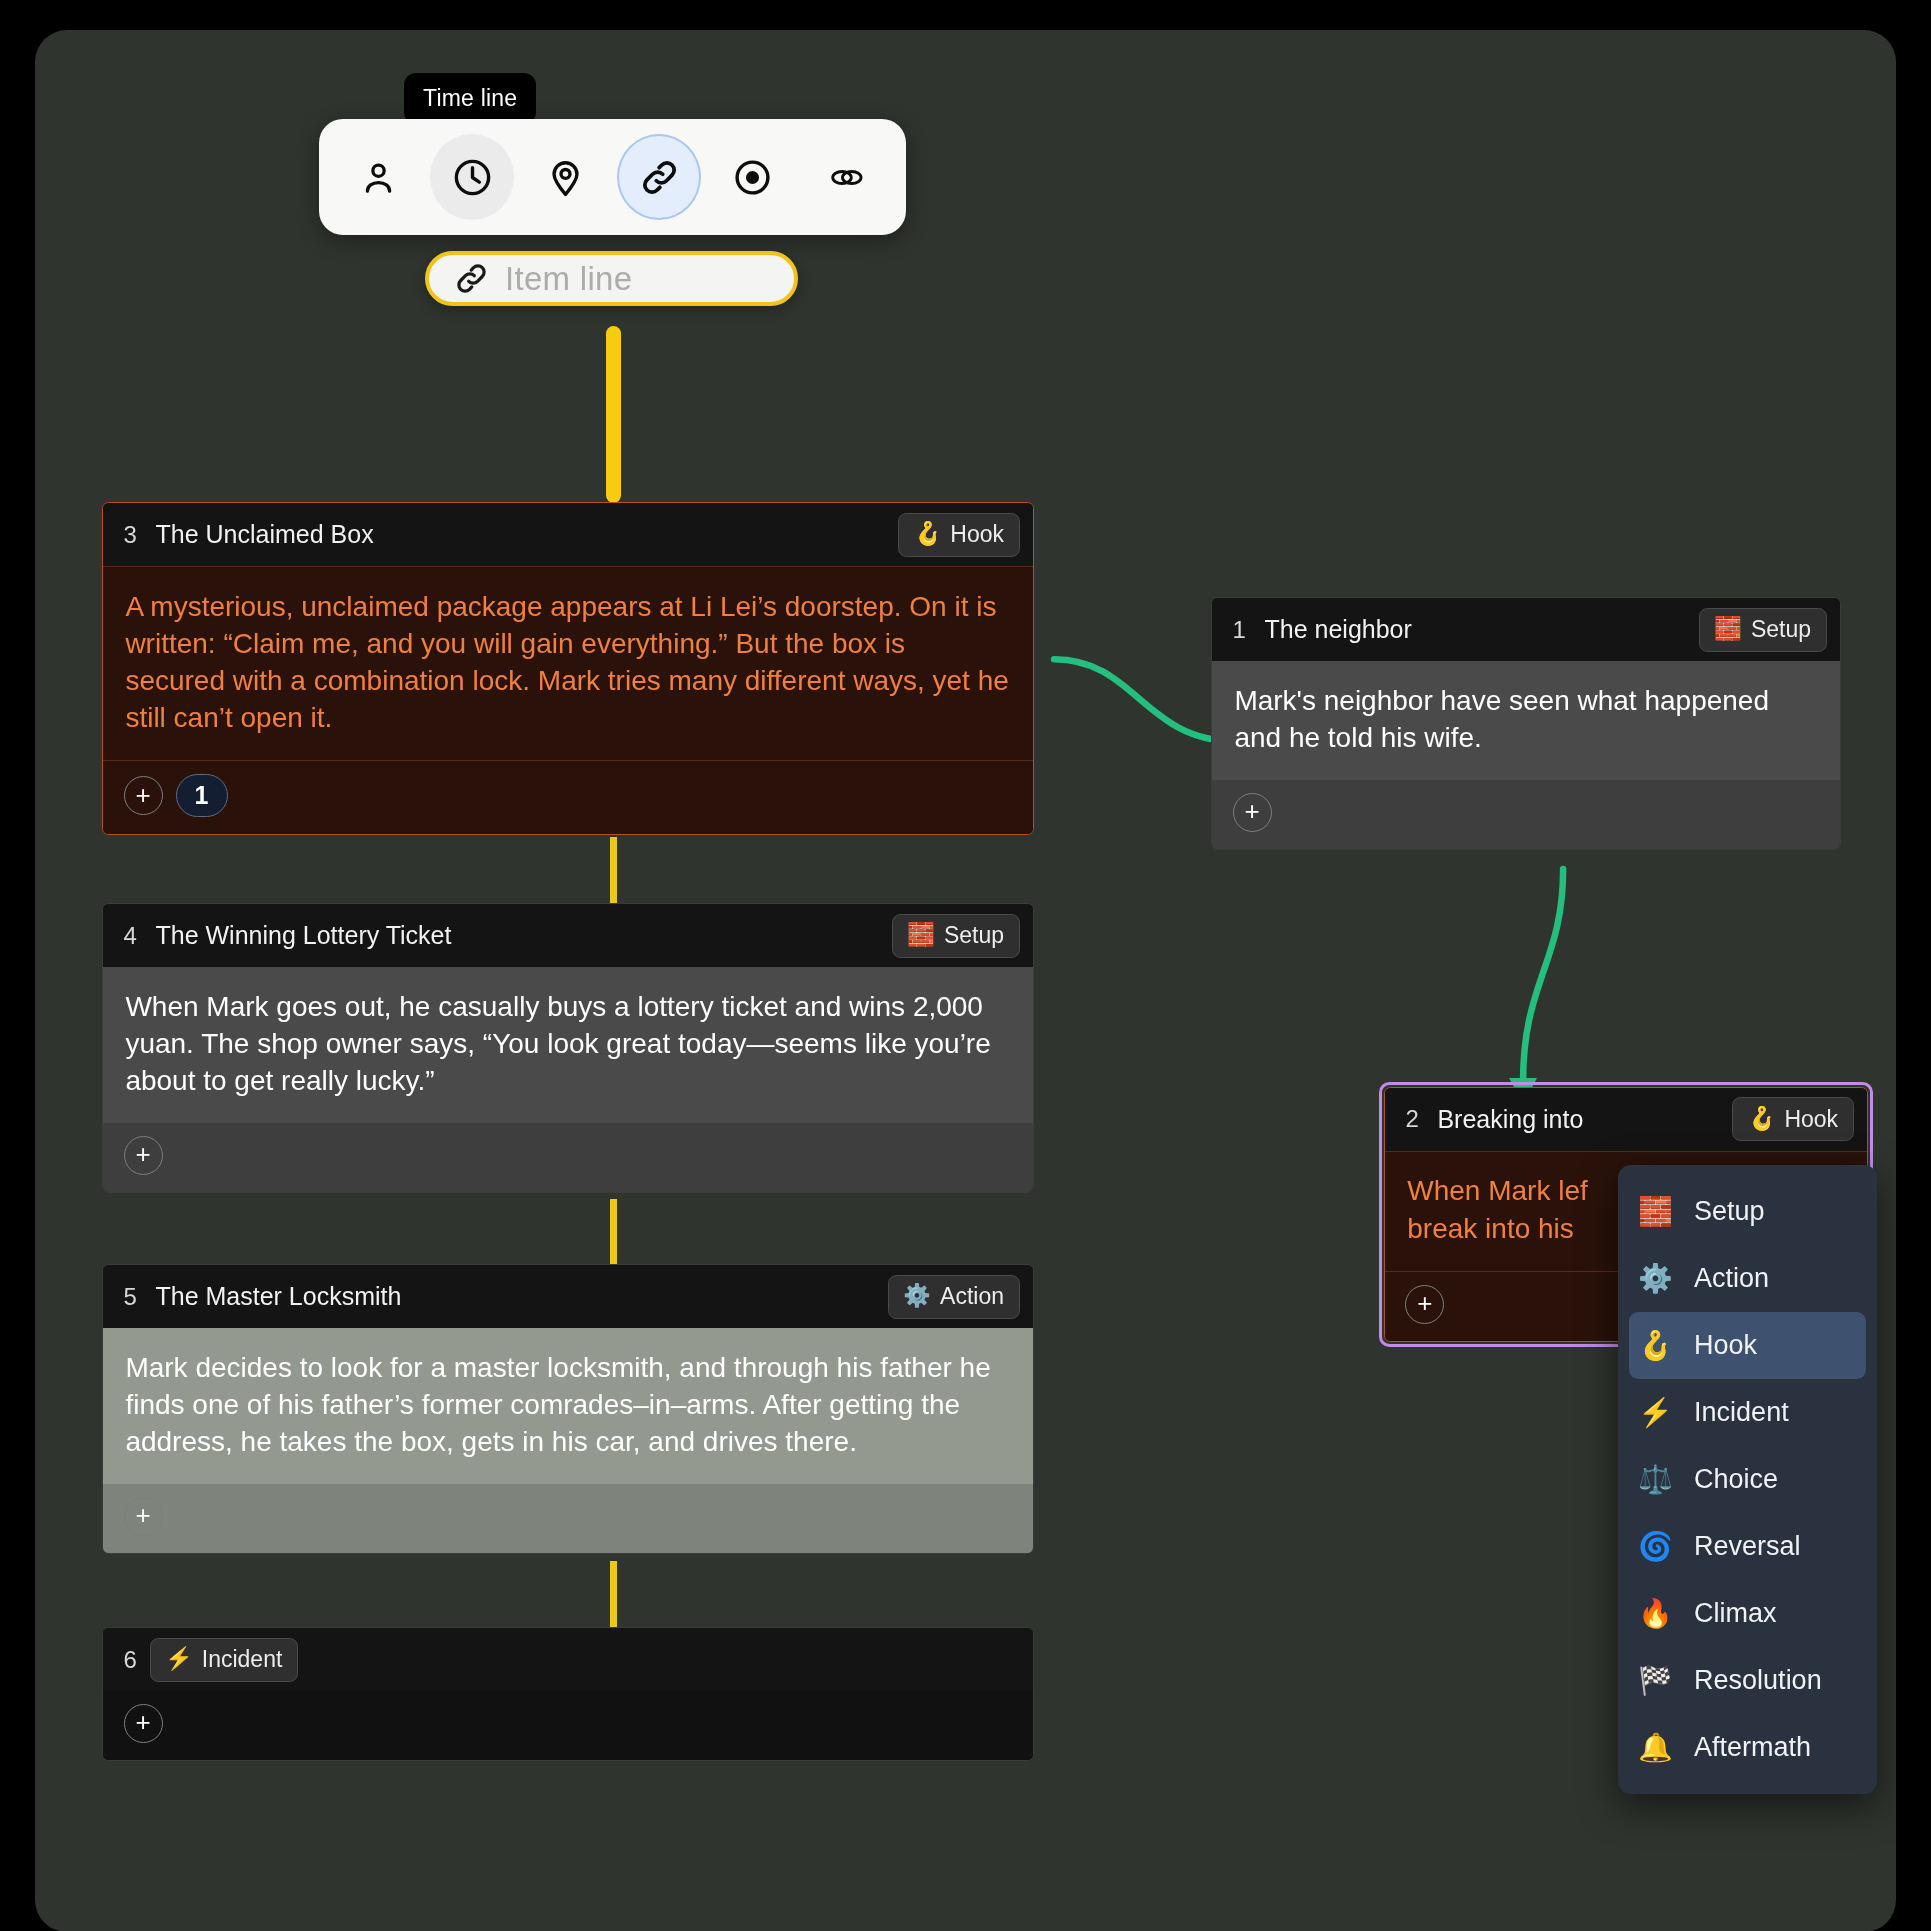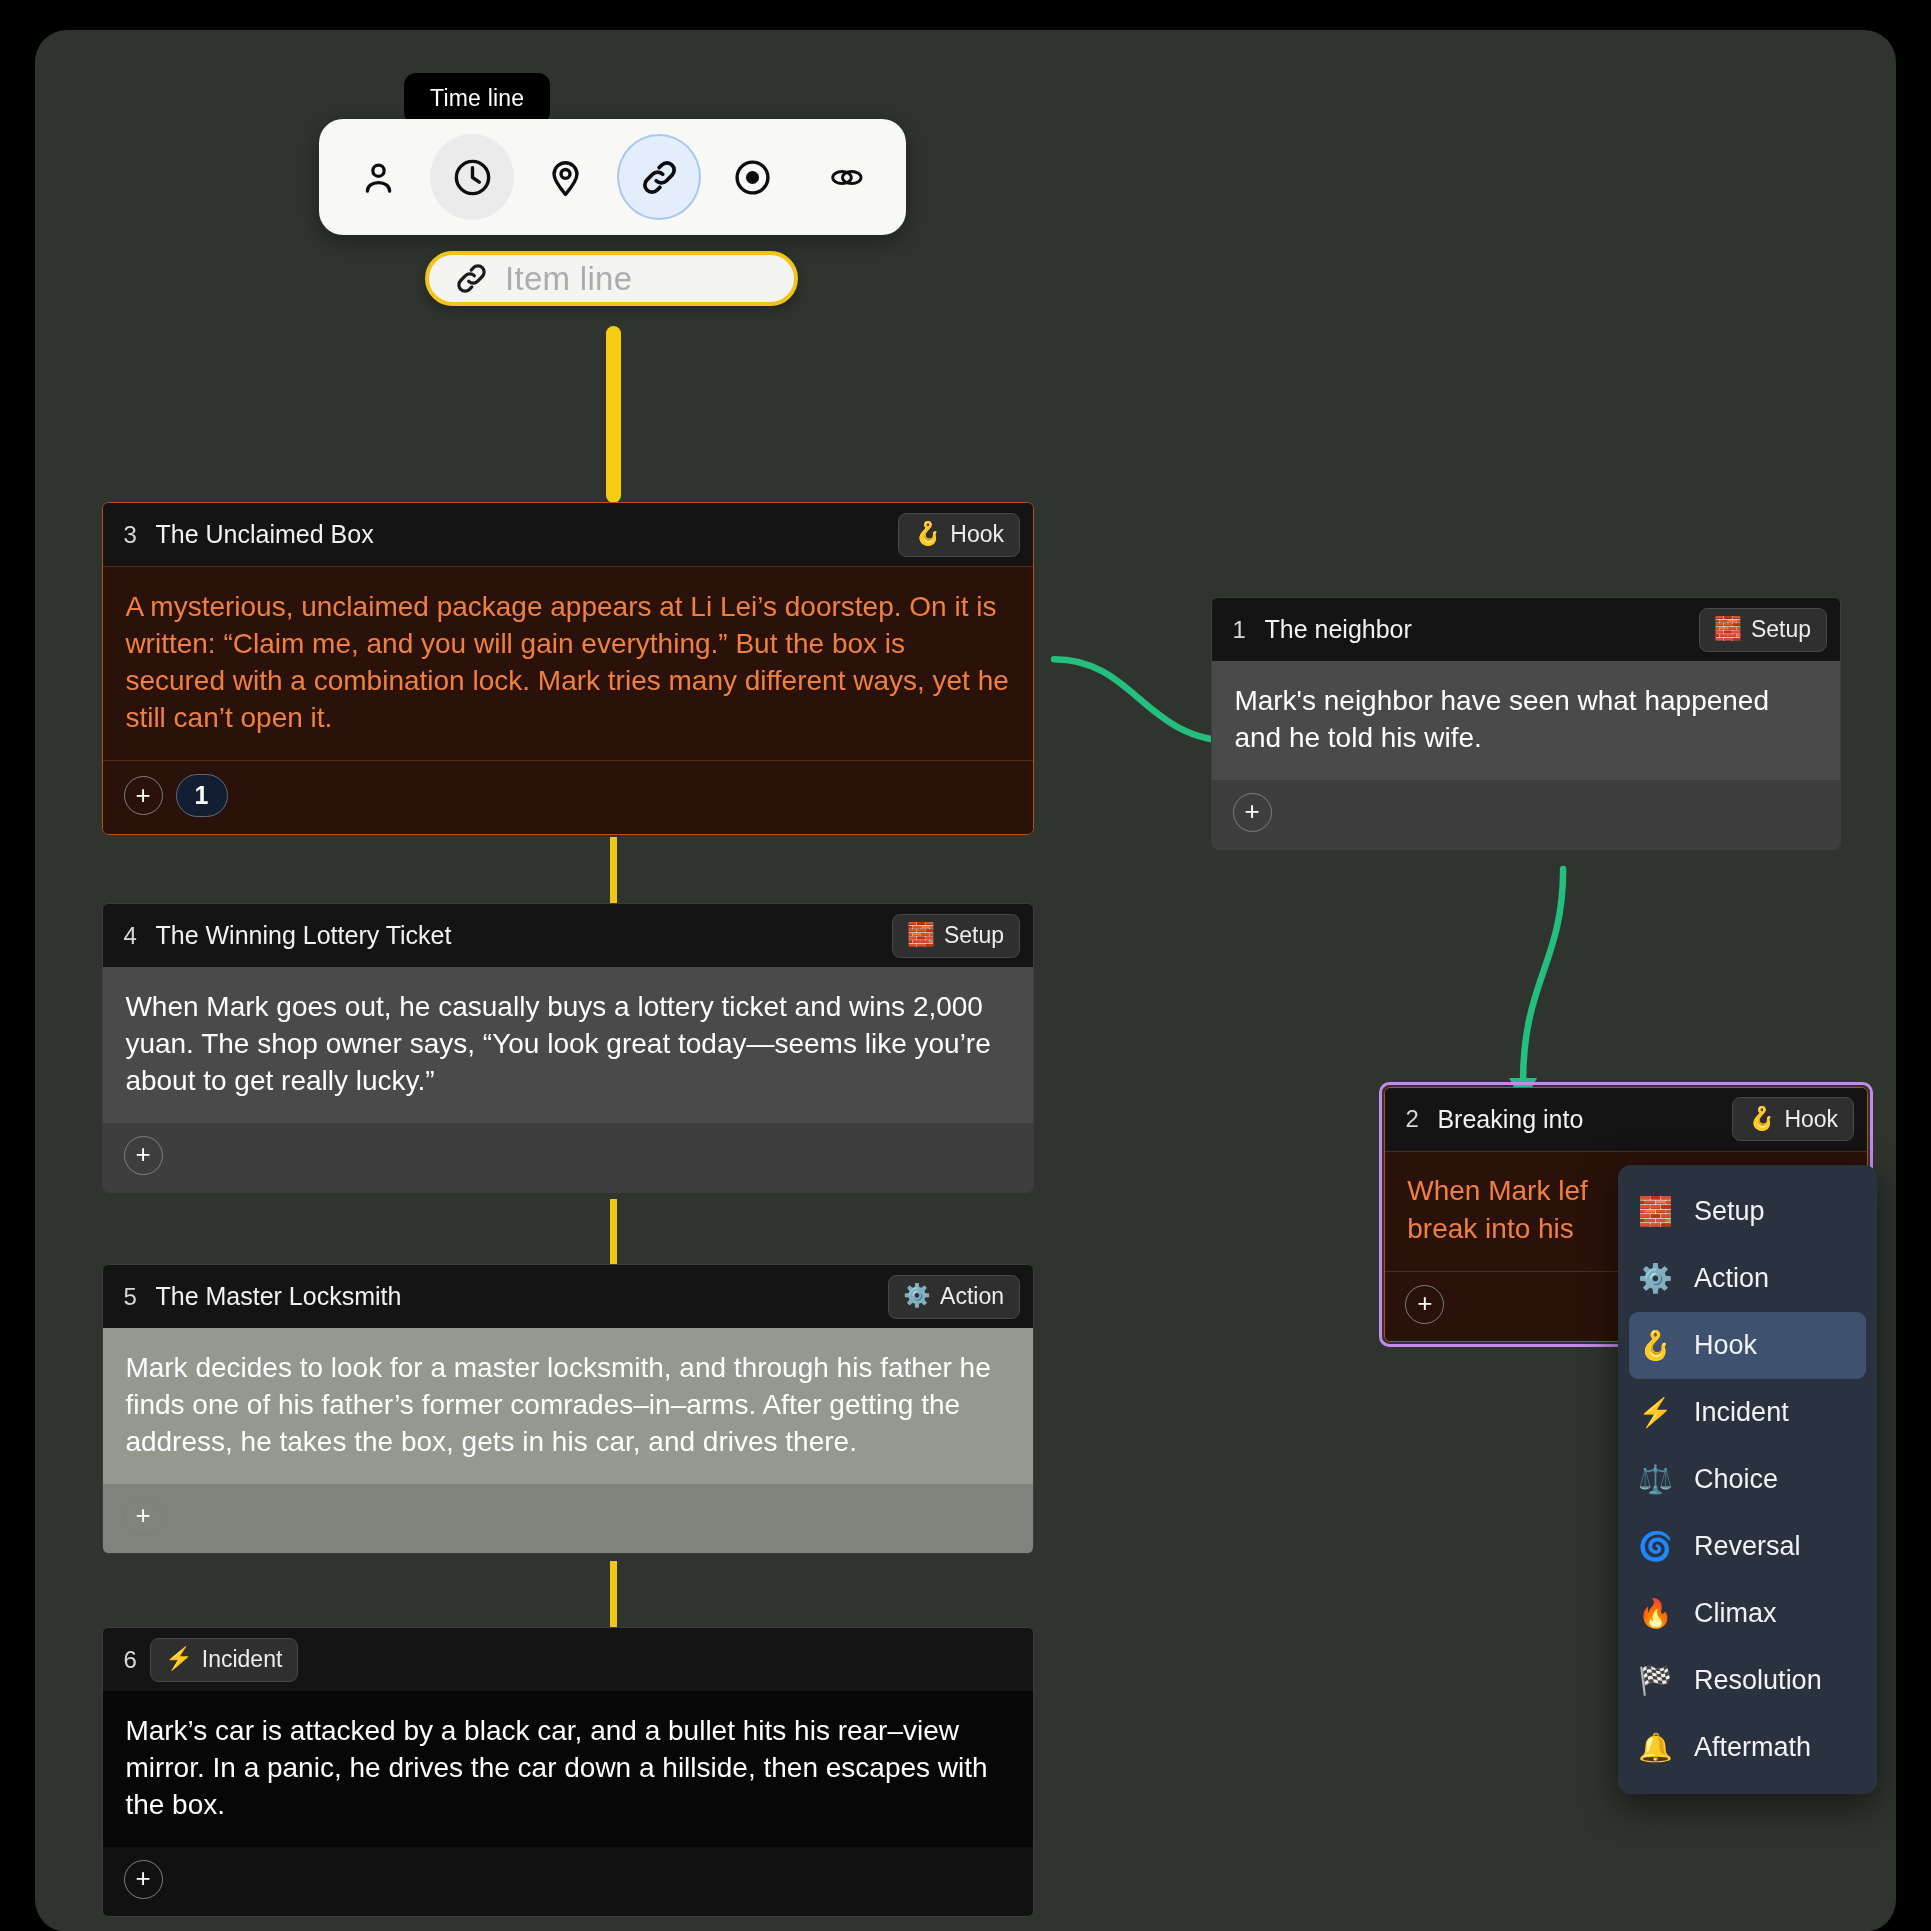--- a/index.html
+++ b/index.html
@@ -17,21 +17,21 @@
     border-radius: 32px;
     overflow: hidden;
   }
 
   
   #tooltip {
     position: absolute; left: 369px; top: 43px;
     background: #000000;
     color: #ffffff;
     font-size: 23px;
-    padding: 12px 26px;
+    padding: 12px 19px;
     border-radius: 12px;
     letter-spacing: 0.2px;
     white-space: nowrap;
   }
 
   
   #toolbar {
     position: absolute; left: 284px; top: 89px;
     width: 587px; height: 116px;
     background: #F8F8F7;
@@ -335,21 +335,20 @@
   </div>
 
   <div class="card v-black" style="left:67px; top:1597px; width:932px;">
     <div class="card-hd">
       <span class="card-num">6</span>
       <span class="type-chip">
         <span class="emo">⚡</span>
         <span>Incident</span>
       </span>
     </div>
-    <div class="card-body">Mark’s car is attacked by a black car, and a bullet hits his rear–view mirror. In a panic, he drives the car down a hillside, then escapes with the box.</div>
     <div class="card-ft">
       <span class="plusbtn">+</span>
     </div>
   </div>
 
   <div class="card v-neighbor" style="left:1176px; top:567px; width:630px;">
     <div class="card-hd">
       <span class="card-num">1</span>
       <span class="card-title">The neighbor</span>
       <span class="type-chip">

